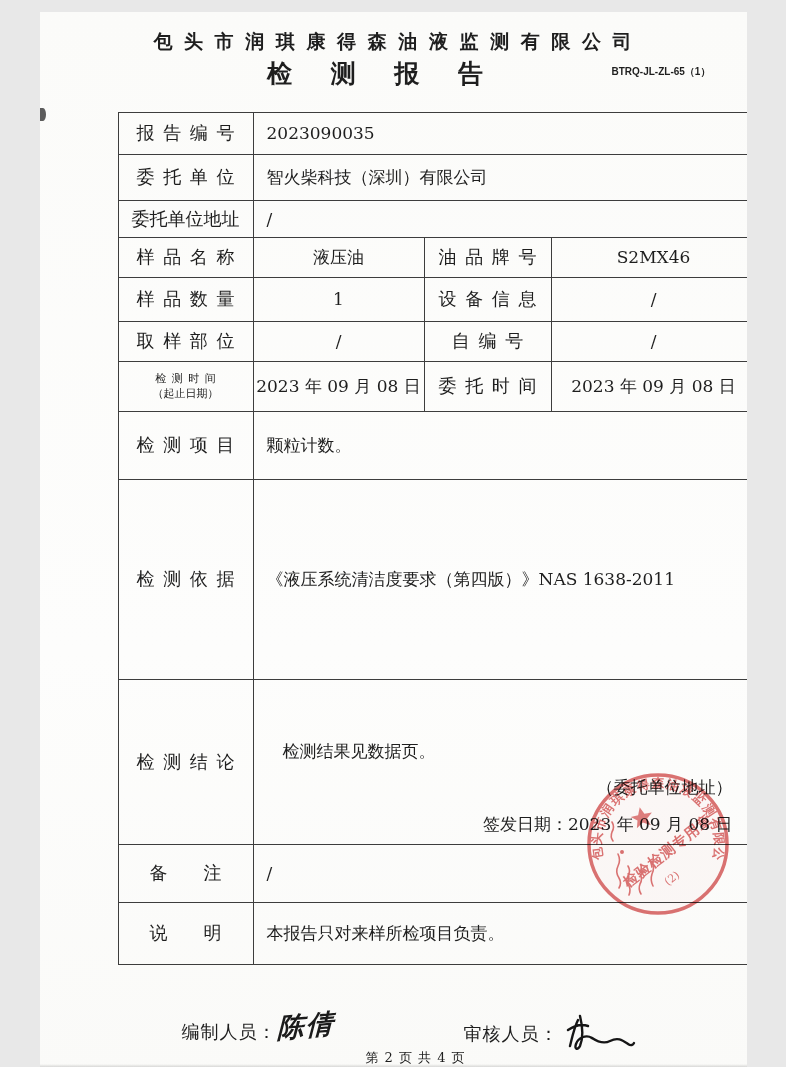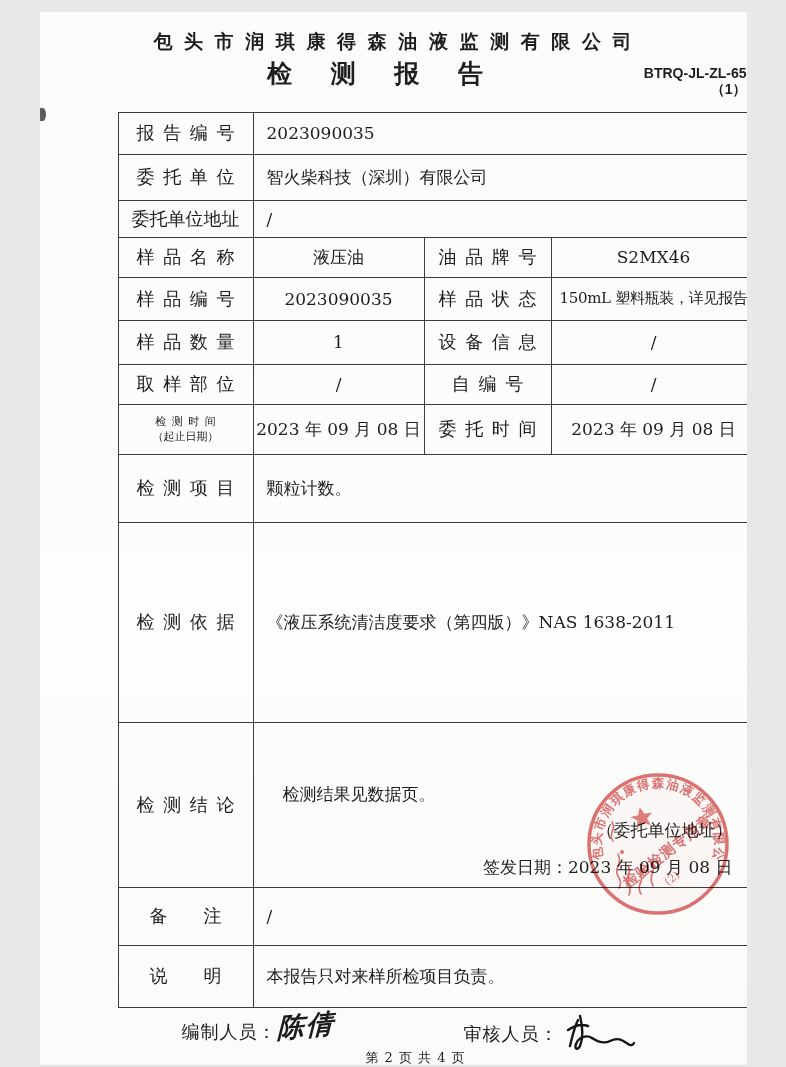--- a/index.html
+++ b/index.html
@@ -8,22 +8,22 @@
     background:linear-gradient(180deg,#fbfbf9 0%,#fdfdfc 60%,#fafaf8 100%);
     overflow:hidden;
     font-family:"DejaVu Serif","Liberation Serif",serif;
     color:#1e1e1e;
   }
   
   .company{position:absolute;top:17px;left:0;right:0;text-align:center;
     font-size:19px;font-weight:600;letter-spacing:1px;word-spacing:3px;}
   .title{position:absolute;top:45px;left:0;width:100%;text-align:center;
     font-size:25px;font-weight:600;word-spacing:30px;transform:translateX(-18px);}
-  .doc-code{position:absolute;top:53px;left:600px;
-    font-family:"Liberation Sans",sans-serif;font-weight:bold;font-size:14px;text-align:right;}
+  .doc-code{position:absolute;top:53px;left:572px;
+    font-family:"Liberation Sans",sans-serif;font-weight:bold;font-size:10px;text-align:right;}
   
   table.report{position:absolute;left:78px;top:100px;width:638px;
     border-collapse:collapse;table-layout:fixed;}
   table.report td{border:1.5px solid #3d3d3d;vertical-align:middle;
     overflow:hidden;padding:0;}
   td.lbl{text-align:center;font-size:18px;word-spacing:3px;white-space:pre-line;
     padding:0 3px;line-height:1.35;}
   td.val{font-size:17px;text-align:center;line-height:1.3;}
   td.val.left{text-align:left;padding-left:13px;}
   td.val.small{font-size:15px;letter-spacing:-0.3px;}
@@ -88,26 +88,20 @@
     <tr class="r2">
       <td class="lbl">委托单位地址</td>
       <td class="val left" colspan="3">/</td>
     </tr>
     <tr class="r3">
       <td class="lbl">样 品 名 称</td>
       <td class="val">液压油</td>
       <td class="lbl">油 品 牌 号</td>
       <td class="val">S2MX46</td>
     </tr>
-    <tr class="r4">
-      <td class="lbl">样 品 编 号</td>
-      <td class="val">2023090035</td>
-      <td class="lbl">样 品 状 态</td>
-      <td class="val small">150mL 塑料瓶装，详见报告</td>
-    </tr>
     <tr class="r5">
       <td class="lbl">样 品 数 量</td>
       <td class="val">1</td>
       <td class="lbl">设 备 信 息</td>
       <td class="val">/</td>
     </tr>
     <tr class="r6">
       <td class="lbl">取 样 部 位</td>
       <td class="val">/</td>
       <td class="lbl">自 编 号</td>

